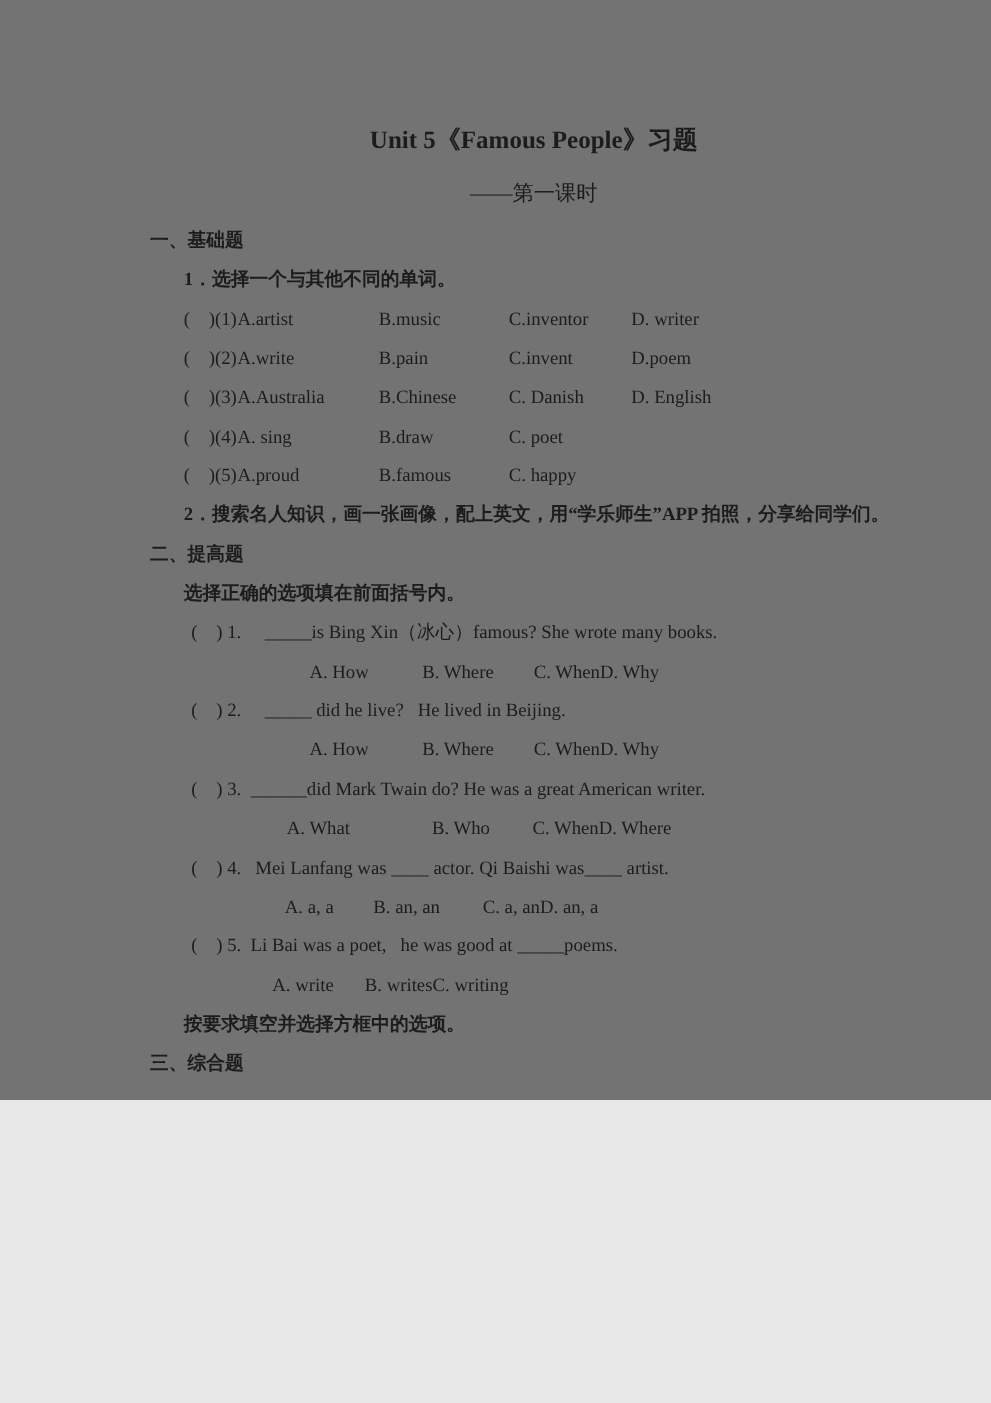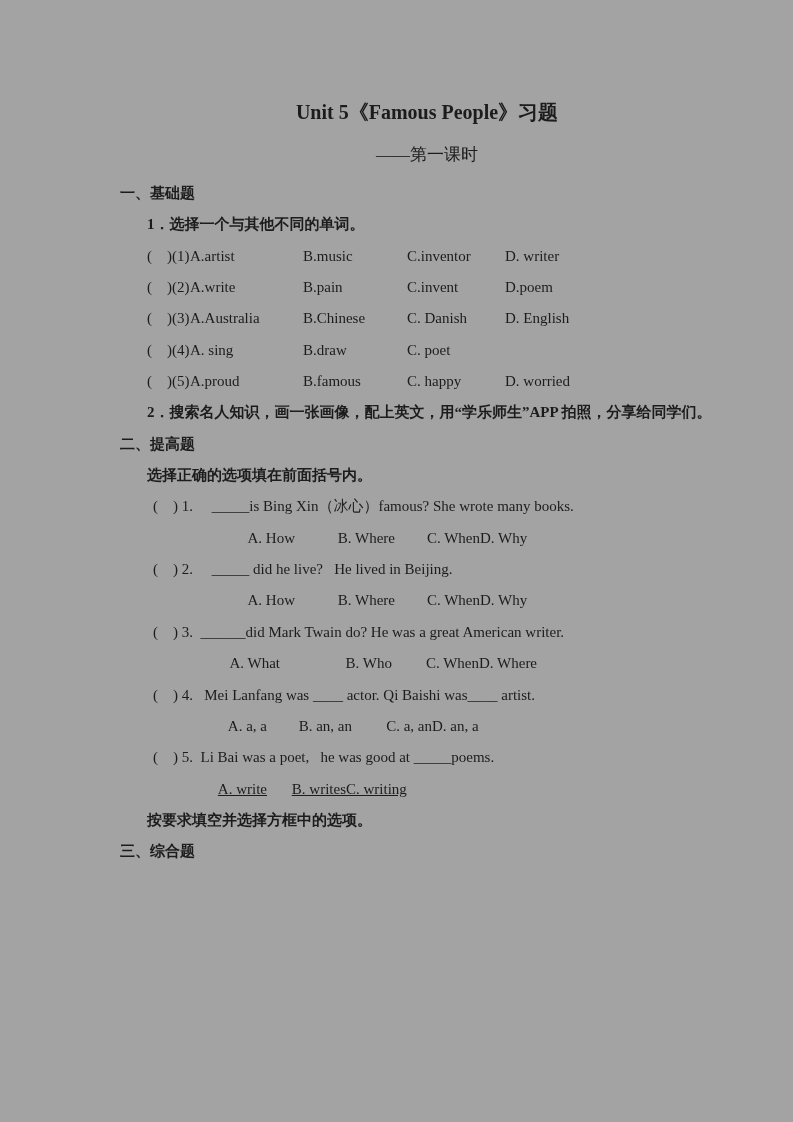--- a/index.html
+++ b/index.html
@@ -1,19 +1,19 @@
 <!DOCTYPE html>
 <html><head>
 <meta charset="utf-8">
 <style>
   html,body{margin:0;padding:0;background:#e8e8e8;}
   .page{
     position:relative;
-    width:793px;height:1122px;
-    background:#a3a3a3;
+    width:793px;height:880px;
+    background:#737373;
     margin:0 auto;
     overflow:hidden;
     font-family:"Liberation Serif", serif;
     color:#1c1c1c;
   }
   .content{
     box-sizing:border-box;
     width:100%;
     padding:92px 59px 0 120px;
   }
@@ -55,21 +55,21 @@
   .opts.o1 span:nth-child(2),.opts.o2 span:nth-child(2){width:100px;}
   .opts.o1 span:nth-child(3),.opts.o2 span:nth-child(3){width:85px;}
   .opts.o3{padding-left:58px;}
   .opts.o3 span:nth-child(1){width:102px;}
   .opts.o3 span:nth-child(2){width:112px;}
   .opts.o3 span:nth-child(3){width:87px;}
   .opts.o4{padding-left:77px;}
   .opts.o4 span:nth-child(1){width:70px;}
   .opts.o4 span:nth-child(2){width:85px;}
   .opts.o4 span:nth-child(3){width:80px;}
-  .opts.o5{padding-left:63px;text-decoration:underline;}
+  .opts.o5{padding-left:63px;}
   .opts.o5 span:nth-child(1){width:84px;}
   .opts.o5 span:nth-child(2){width:79px;}
 </style>
 </head>
 <body>
 
 <div class="page">
   <div class="content">
 
     <div class="title">Unit 5《Famous People》习题</div>
@@ -103,21 +103,20 @@
       <span class="cbr">(    )(4)</span>
       <span class="ca">A. sing</span>
       <span class="cb">B.draw</span>
       <span class="cc">C. poet</span>
     </div>
     <div class="line word-row">
       <span class="cbr">(    )(5)</span>
       <span class="ca">A.proud</span>
       <span class="cb">B.famous</span>
       <span class="cc">C. happy</span>
-      <span class="cd">D. worried</span>
     </div>
 
     <div class="line cn ind-task">2．搜索名人知识，画一张画像，配上英文，用“学乐师生”APP 拍照，分享给同学们。</div>
 
     <div class="line cn">二、提高题</div>
     <div class="line cn ind-task">选择正确的选项填在前面括号内。</div>
 
     <div class="line ind-stem">(    ) 1.     _____is Bing Xin（冰心）famous? She wrote many books.</div>
     <div class="line opts o1">
       <span>A. How</span>

